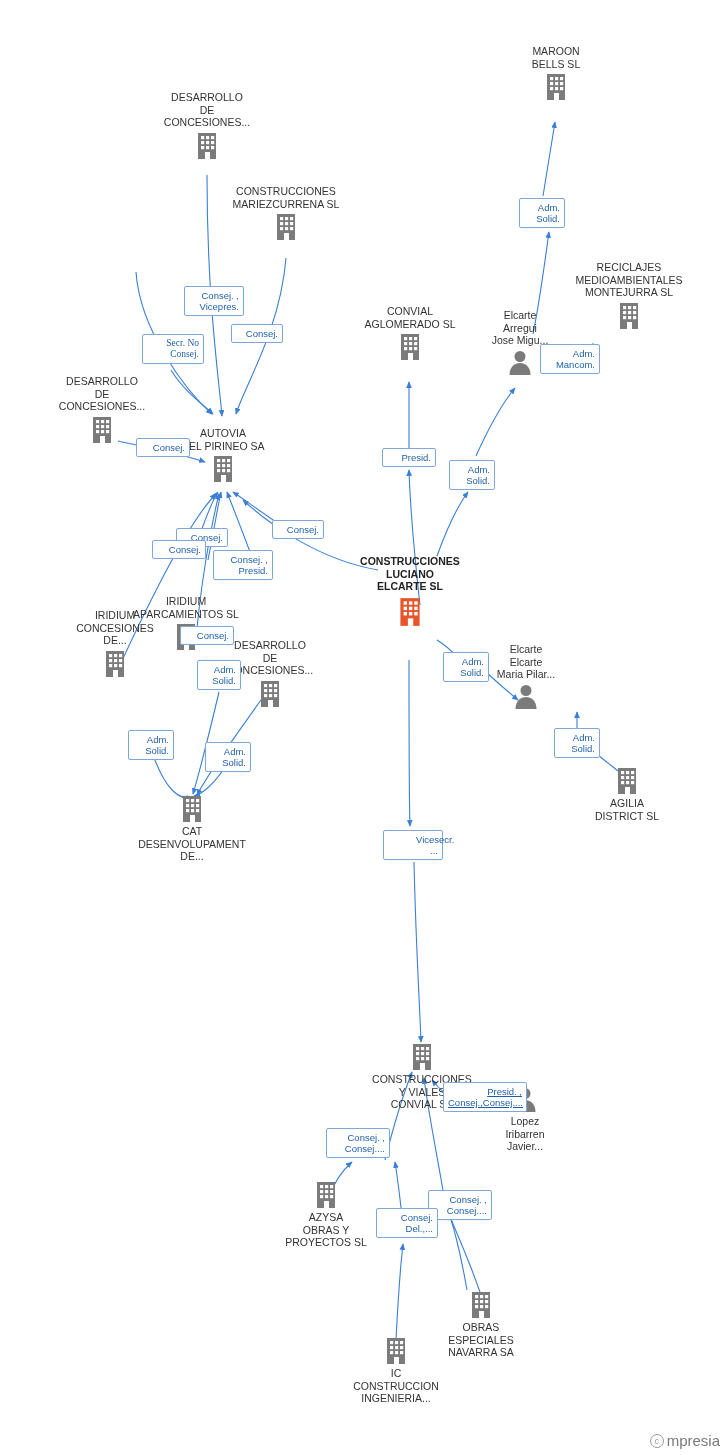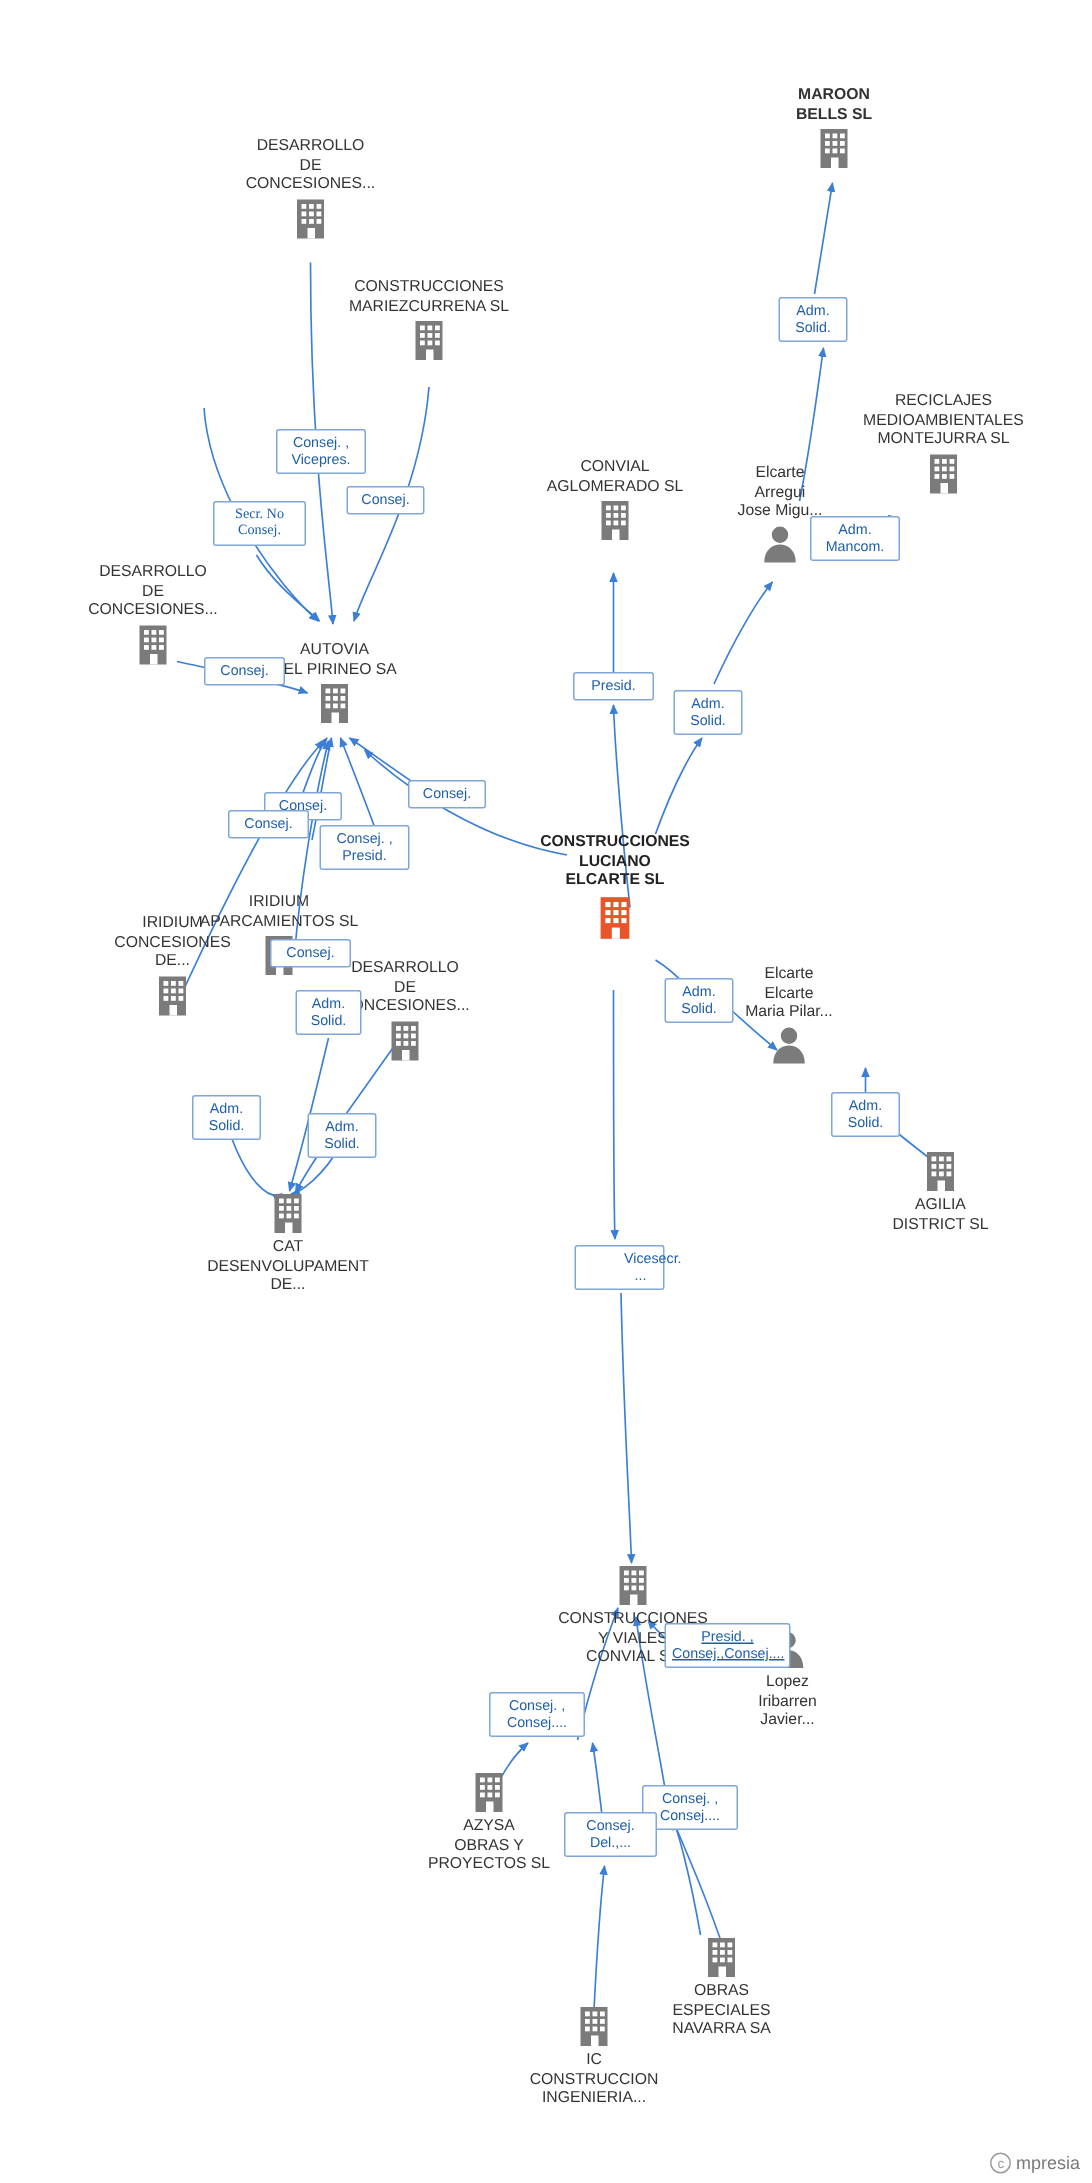--- a/index.html
+++ b/index.html
@@ -49,21 +49,21 @@
   }
   .label {
     position: absolute;
     background: #ffffff;
     border: 1px solid #7fa8d8;
     border-radius: 2px;
     color: #1f5fa9;
     font-size: 9.5px;
     line-height: 11px;
     padding: 3px 4px 3px 4px;
-    text-align: center;
+    text-align: right;
     white-space: pre-line;
     box-sizing: border-box;
   }
   .watermark {
     position: absolute;
     right: 8px;
     bottom: 6px;
     font-size: 12px;
     color: #9a9a9a;
     display: flex;
@@ -75,21 +75,21 @@
     width: 12px;
     height: 12px;
     border: 1px solid #9a9a9a;
     border-radius: 50%;
     font-size: 9px;
     line-height: 12px;
     text-align: center;
   }
   .watermark .wm-text {
     color: #7a7a7a;
-    font-size: 12px;
+    font-size: 15px;
   }
 </style>
 </head>
 <body>
 
 <div id="canvas">
 
   <svg class="edges" viewBox="0 0 728 1455">
     <defs>
       <marker id="arrow" markerWidth="7" markerHeight="7" refX="5.4" refY="2.6" orient="auto" markerUnits="strokeWidth">
@@ -146,21 +146,21 @@
       <path d="M467,1290 C460,1250 452,1220 448,1212"></path>
       <path d="M396,1340 C398,1300 400,1270 403,1244"></path>
       <path d="M486,1310 C470,1260 455,1230 449,1214"></path>
       <path d="M466,1110 C452,1100 440,1090 432,1080"></path>
       <path d="M513,1100 C490,1095 470,1090 460,1088"></path>
 
       <path d="M327,1200 C335,1180 345,1168 352,1162"></path>
     </g>
   </svg>
 
-  <div class="node" style="left:506px; top:56px; width:100px;font-weight:bold;">
+  <div class="node" style="left:506px; top:44px; width:100px;">
     <span class="caption">MAROON
 BELLS SL</span>
     <svg class="glyph" width="26" height="30" viewBox="0 0 26 30" style="margin-top:2px;">
       <rect x="4" y="2" width="18" height="26" fill="#7b7b7b"></rect>
       <g fill="#ffffff">
         <rect x="7" y="5" width="3.2" height="3.2"></rect>
           <rect x="12" y="5" width="3.2" height="3.2"></rect>
           <rect x="17" y="5" width="3.2" height="3.2"></rect>
         <rect x="7" y="10" width="3.2" height="3.2"></rect>
           <rect x="12" y="10" width="3.2" height="3.2"></rect>

